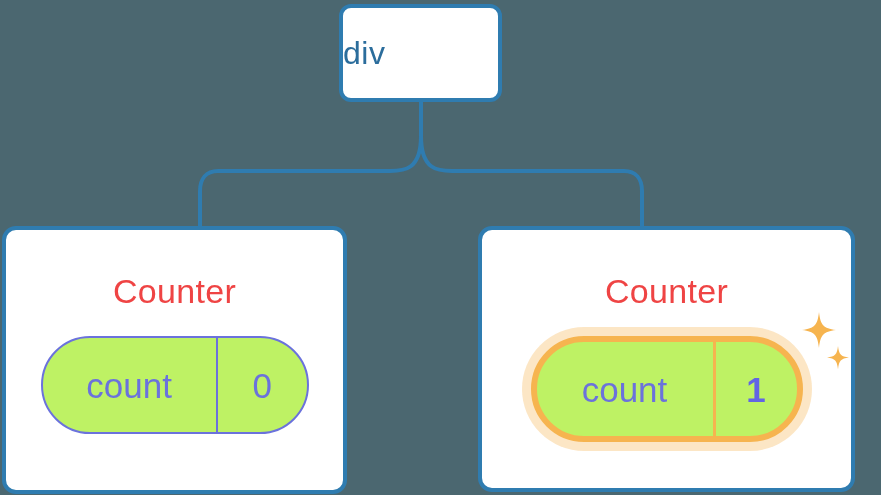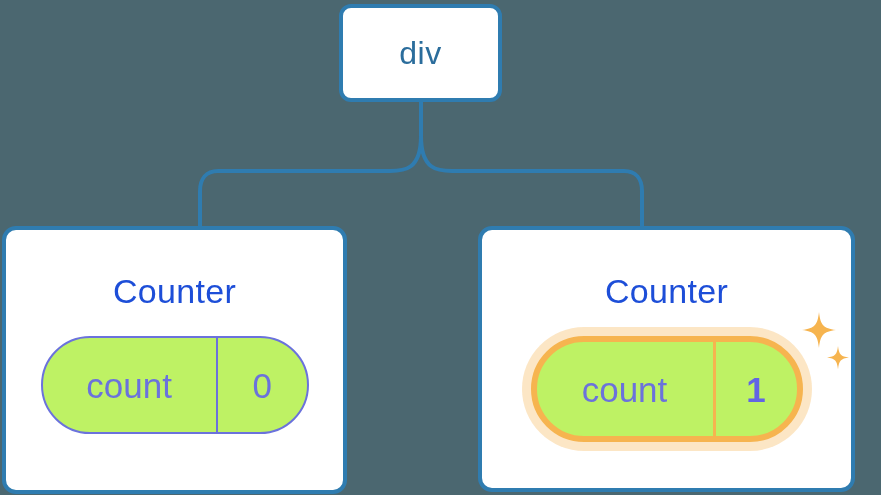--- a/index.html
+++ b/index.html
@@ -39,21 +39,21 @@
     border-radius: 12px;
   }
 
   #node-div {
     left: 339px;
     top: 4px;
     width: 163px;
     height: 98px;
     display: flex;
     align-items: center;
-    justify-content: center;
+    justify-content: flex-start;
   }
   #node-div .node-title {
     font-size: 32px;
     color: #2b6d9c;
     letter-spacing: 0.5px;
     line-height: 1;
   }
 
   .counter-card {
     display: flex;
@@ -70,21 +70,21 @@
   #node-counter-right {
     left: 478px;
     top: 226px;
     width: 377px;
     height: 266px;
   }
 
   .counter-title {
     margin-top: 44px;
     font-size: 34px;
-    color: #1d4ed8;
+    color: #ef4444;
     line-height: 1;
     letter-spacing: 0.3px;
   }
 
   
   .pill-wrap {
     position: relative;
     margin-top: 28px;
   }
   .pill {

